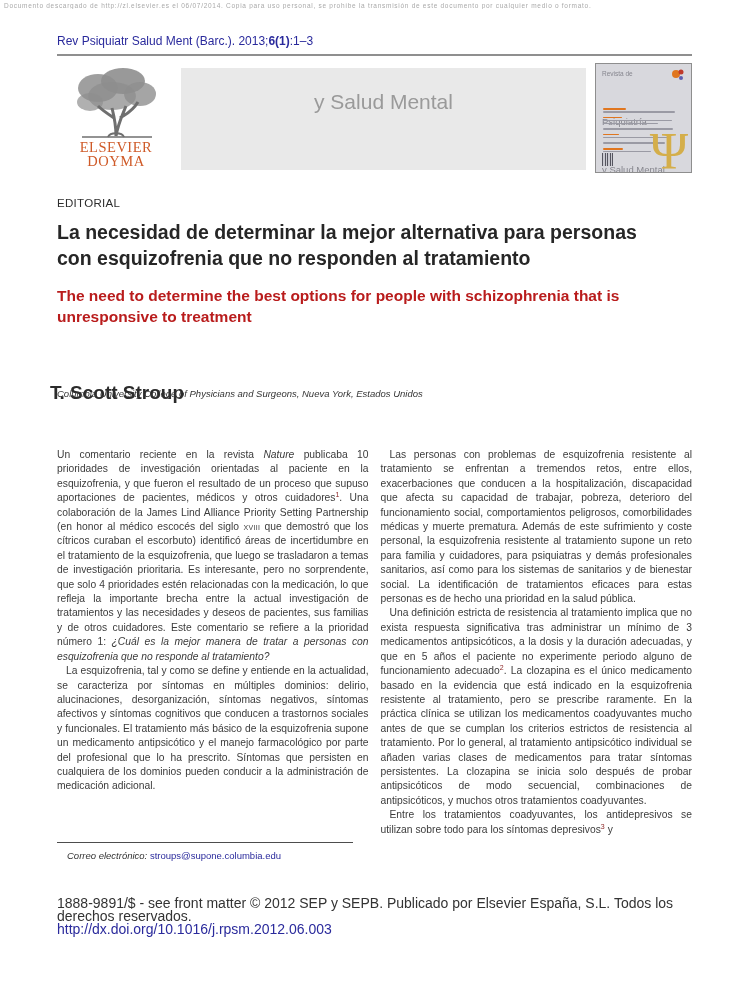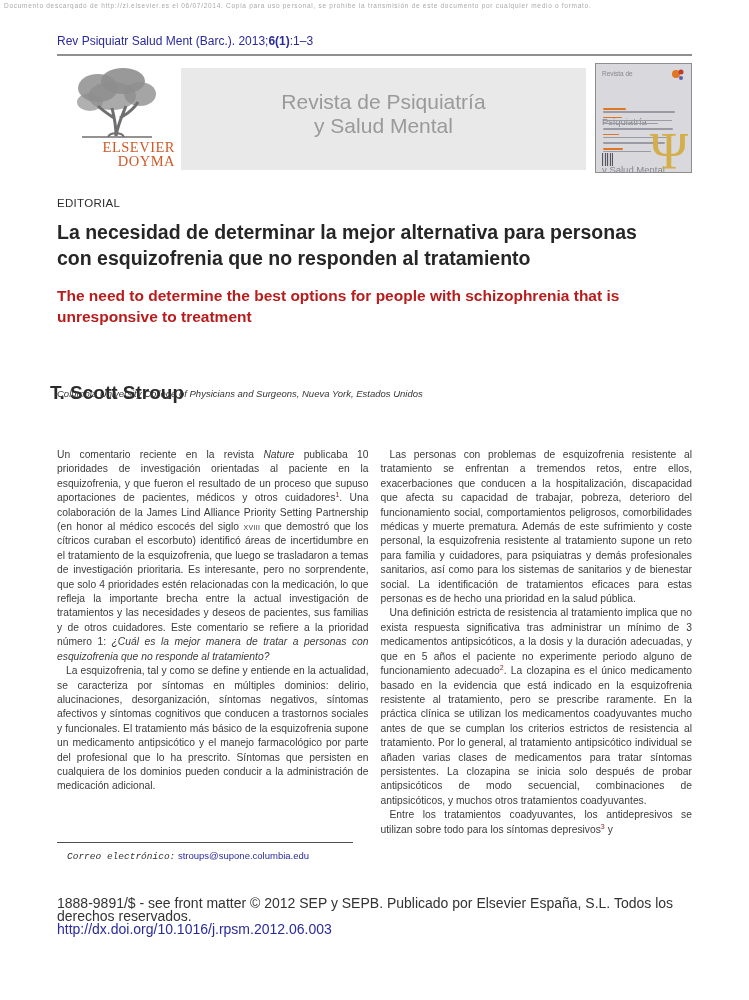--- a/index.html
+++ b/index.html
@@ -17,21 +17,21 @@
     position:absolute;top:2px;left:4px;width:742px;
     font-size:6.5px;letter-spacing:0.72px;color:#a9a9a9;white-space:nowrap;overflow:hidden;
   }
   .citation{position:absolute;top:34px;left:57px;font-size:12px;color:var(--navy);}
   .citation b{font-weight:bold;}
   .toprule{position:absolute;top:54px;left:57px;width:635px;height:2px;background:#8f8f8f;}
 
   .masthead{position:absolute;top:66px;left:57px;width:635px;height:104px;}
   .pub-logo{position:absolute;left:0;top:0;width:118px;height:104px;text-align:center;}
   .pub-logo svg{display:block;margin:0 auto;}
-  .pub-name{font-family:"Liberation Serif",serif;color:var(--orange);font-size:14.5px;line-height:14px;letter-spacing:0.5px;text-align:right;}
+  .pub-name{font-family:"Liberation Serif",serif;color:var(--orange);font-size:14.5px;line-height:14px;letter-spacing:0.5px;}
   .masthead-box{
     position:absolute;left:124px;right:106px;top:2px;bottom:0;
     background:#e9e9e9;text-align:center;
   }
   .masthead-title{margin-top:22px;font-size:21px;line-height:24px;color:var(--graytitle);}
   .masthead-url{position:absolute;bottom:12px;left:0;right:0;font-size:10px;font-weight:bold;color:var(--navy);text-decoration:none;}
   .cover{
     position:absolute;right:0;top:-3px;width:97px;height:110px;
     background:#d8d8dd;border:1px solid #8e8e8e;overflow:hidden;
   }
@@ -61,21 +61,21 @@
   .col{width:312px;font-size:10.3px;line-height:14.4px;text-align:justify;color:var(--body);}
   .col p{text-indent:9px;}
   .col p.noindent{text-indent:0;}
   .it{font-style:italic;}
   .sc{font-variant:small-caps;letter-spacing:0.3px;}
   sup.ref{color:var(--ref);font-size:7px;line-height:0;vertical-align:super;}
 
   .footnote{position:absolute;top:842px;left:57px;width:312px;font-size:9.5px;color:#333;}
   .footnote-rule{width:296px;border:none;border-top:1px solid #4d4d4d;margin-bottom:7px;}
   .footnote-line{padding-left:10px;}
-  .footnote-line .lbl{font-style:italic;font-family:Liberation Mono, monospace;}
+  .footnote-line .lbl{font-style:italic;}
   a.navy{color:var(--navy);text-decoration:none;}
 
   .footer{position:absolute;top:897px;left:57px;width:640px;font-size:14px;color:#333;line-height:13px;}
 </style>
 </head>
 <body>
 
 <div class="page">
 
   <div class="disclaimer">Documento descargado de http://zl.elsevier.es el 06/07/2014. Copia para uso personal, se prohíbe la transmisión de este documento por cualquier medio o formato.</div>
@@ -102,21 +102,20 @@
             <path d="M40 71 C42 66 54 66 56 71" stroke-width="2"></path>
           </g>
         </svg>
       </span>
       <div class="pub-name">ELSEVIER</div>
       <div class="pub-name">DOYMA</div>
     </div>
 
     <div class="masthead-box">
       <div class="masthead-title">
-        <div>Revista de Psiquiatría</div>
         <div>y Salud Mental</div>
       </div>
     </div>
 
     <div class="cover">
       <div class="cover-title">
         <div class="t1">Revista de</div>
         <div class="t2">Psiquiatría</div>
         <div class="t3">y Salud Mental</div>
       </div>

